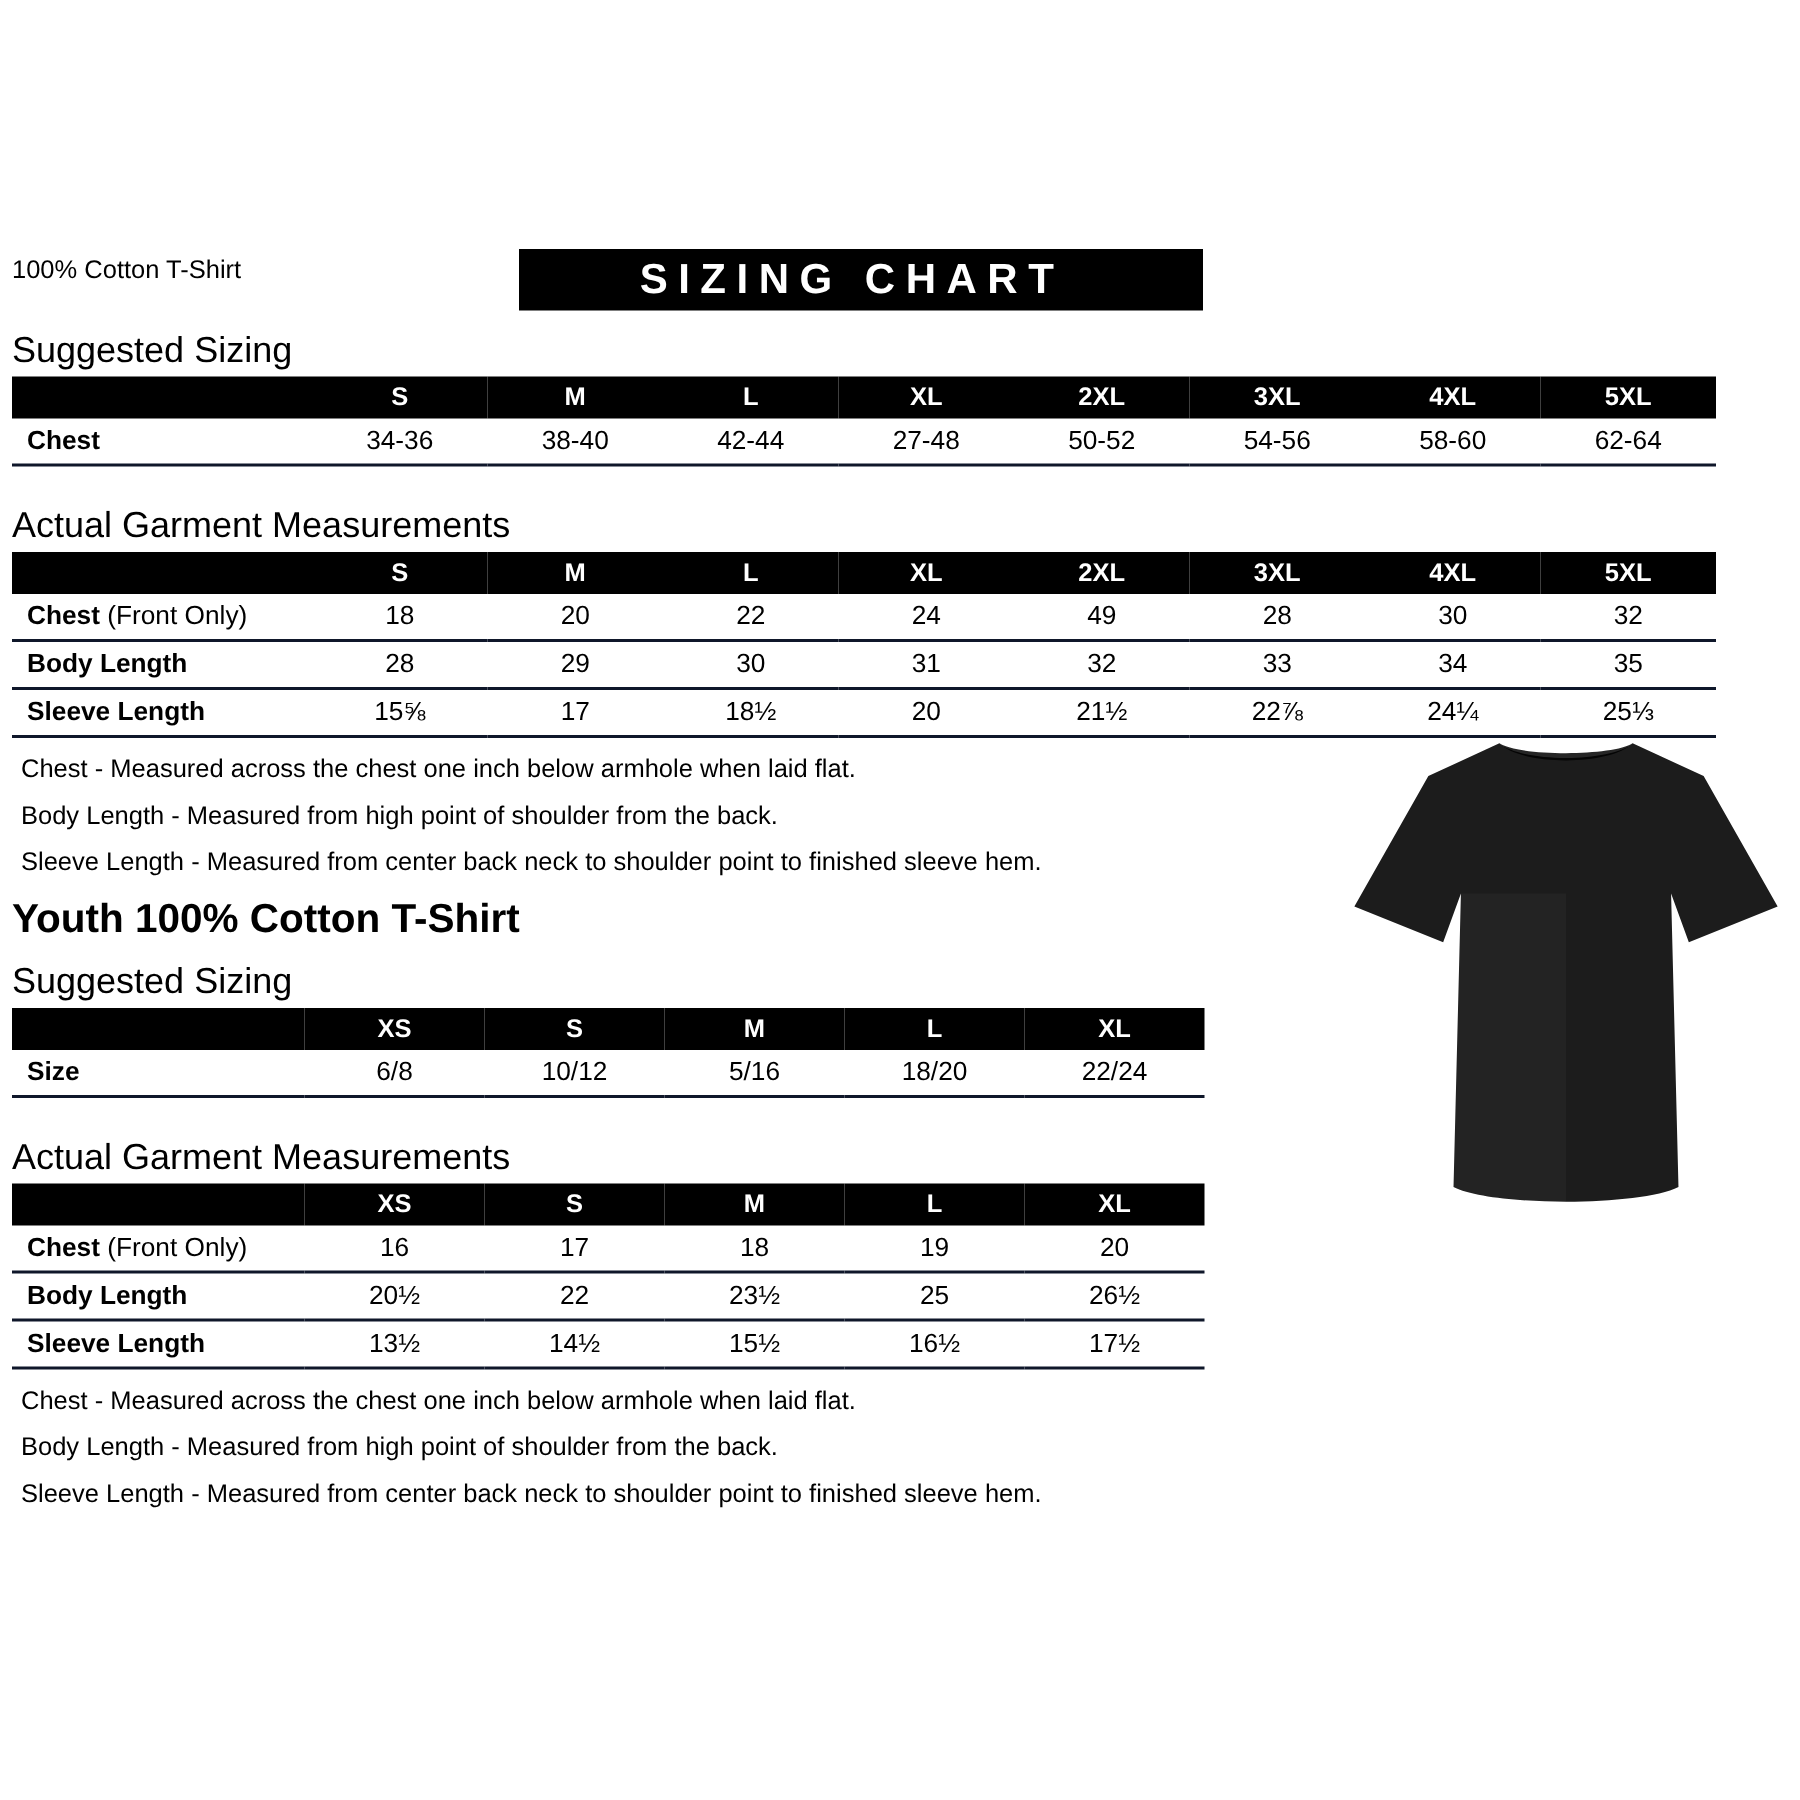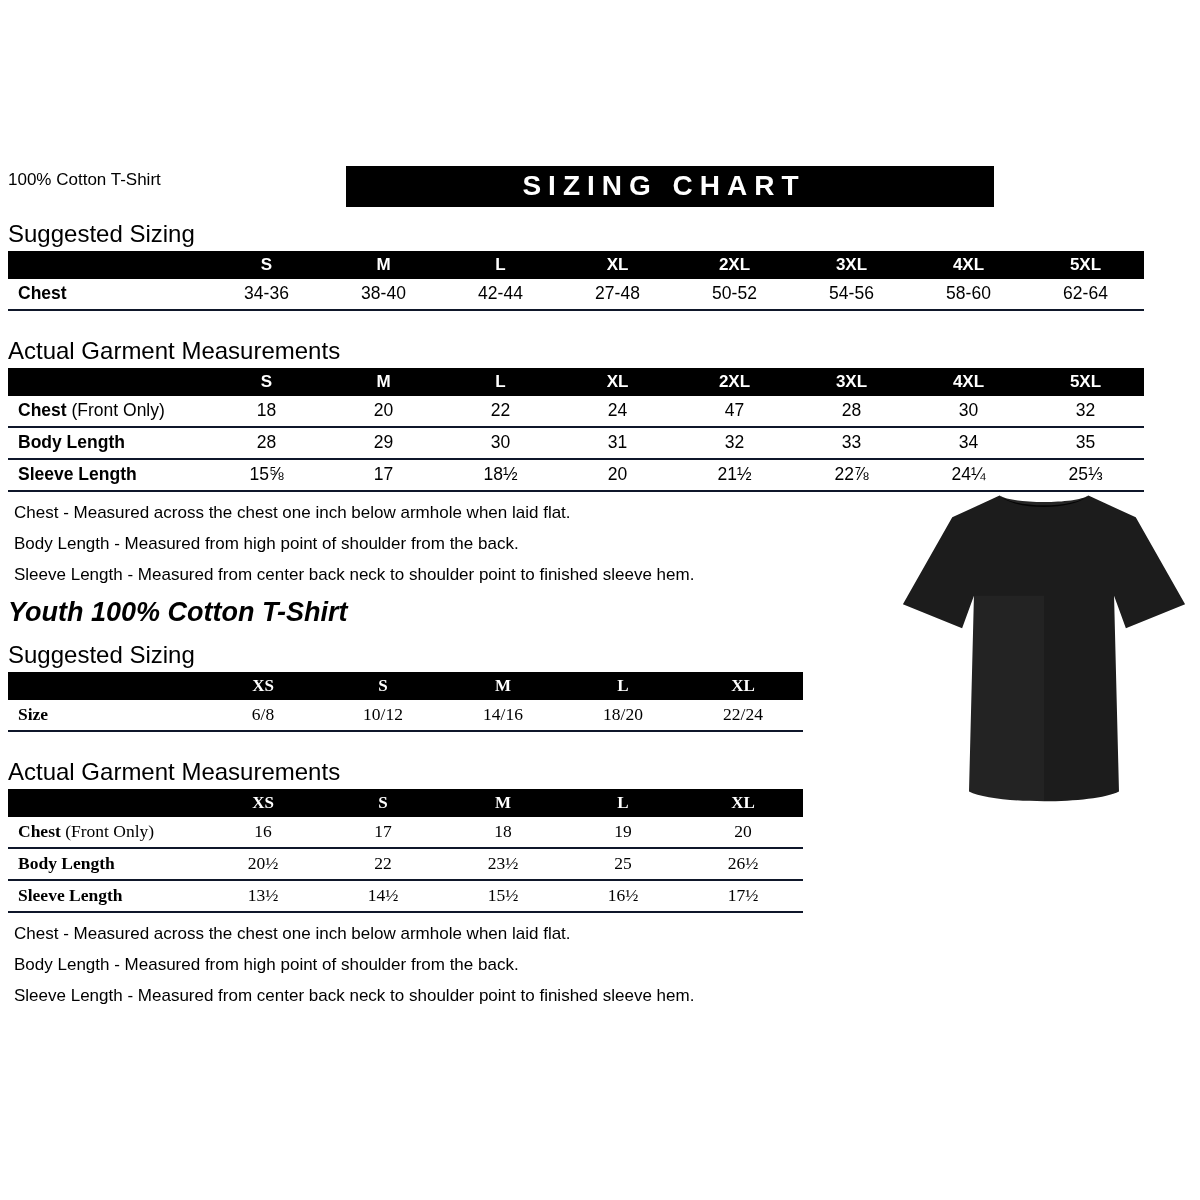--- a/index.html
+++ b/index.html
@@ -9,41 +9,41 @@
     font-family:"Liberation Sans","DejaVu Sans",sans-serif;
     color:#000;
     position:relative;
     overflow:hidden;
   }
   .page { position:relative; width:1200px; height:1200px; padding:166px 0 0 8px; }
 
   .header-row { display:flex; align-items:flex-start; }
   .main-title { font-size:17px; font-weight:400; width:338px; padding-top:4px; }
   .banner {
-    width:648px; background:#000; color:#fff; text-align:center;
+    width:456px; background:#000; color:#fff; text-align:center;
     font-weight:bold; font-size:28px; letter-spacing:7px; padding:4px 12px 5px 0;
   }
 
   .section-label { font-size:24px; margin:13px 0 3px 0; }
   .gap-lg { margin-top:26px; }
 
   table { border-collapse:collapse; table-layout:fixed; }
   table.adult { width:1136px; }
-  table.youth { width:795px;font-family:Liberation Serif, serif; }
+  table.youth { width:795px; }
   table.adult th:first-child, table.adult td:first-child { width:200px; }
   table.youth th:first-child, table.youth td:first-child { width:195px; }
   th { background:#000; color:#fff; font-size:17px; font-weight:bold; padding:4px 0; text-align:center; }
   td { font-size:17.5px; text-align:center; padding:4px 0 5px 0; border-bottom:2px solid #0f172a; }
   td.lbl { text-align:left; padding-left:10px; }
   td.lbl b { font-weight:bold; }
 
   .notes { }
   .note { font-size:17px; margin:11px 0 11px 6px; }
 
-  .youth-title { font-size:27px; font-weight:bold; margin-top:12px;font-style:italic; }
+  .youth-title { font-size:27px; font-weight:bold; margin-top:12px; }
 
   .tshirt { position:absolute; left:896px; top:476px; width:296px; height:348px; }
 </style>
 </head>
 <body>
 
 <div class="page">
 
   <div class="header-row">
     <div class="main-title">100% Cotton T-Shirt</div>
@@ -95,21 +95,21 @@
           <th>5XL</th>
         </tr>
       </thead>
       <tbody>
         <tr>
           <td class="lbl"><b>Chest</b> (Front Only)</td>
           <td>18</td>
           <td>20</td>
           <td>22</td>
           <td>24</td>
-          <td>47</td>
+          <td>49</td>
           <td>28</td>
           <td>30</td>
           <td>32</td>
         </tr>
         <tr>
           <td class="lbl"><b>Body Length</b></td>
           <td>28</td>
           <td>29</td>
           <td>30</td>
           <td>31</td>
@@ -150,21 +150,21 @@
           <th>M</th>
           <th>L</th>
           <th>XL</th>
         </tr>
       </thead>
       <tbody>
         <tr>
           <td class="lbl"><b>Size</b></td>
           <td>6/8</td>
           <td>10/12</td>
-          <td>14/16</td>
+          <td>5/16</td>
           <td>18/20</td>
           <td>22/24</td>
         </tr>
       </tbody>
     </table>
 
   <div class="section-label gap-lg">Actual Garment Measurements</div>
   <table class="youth">
       <thead>
         <tr>

